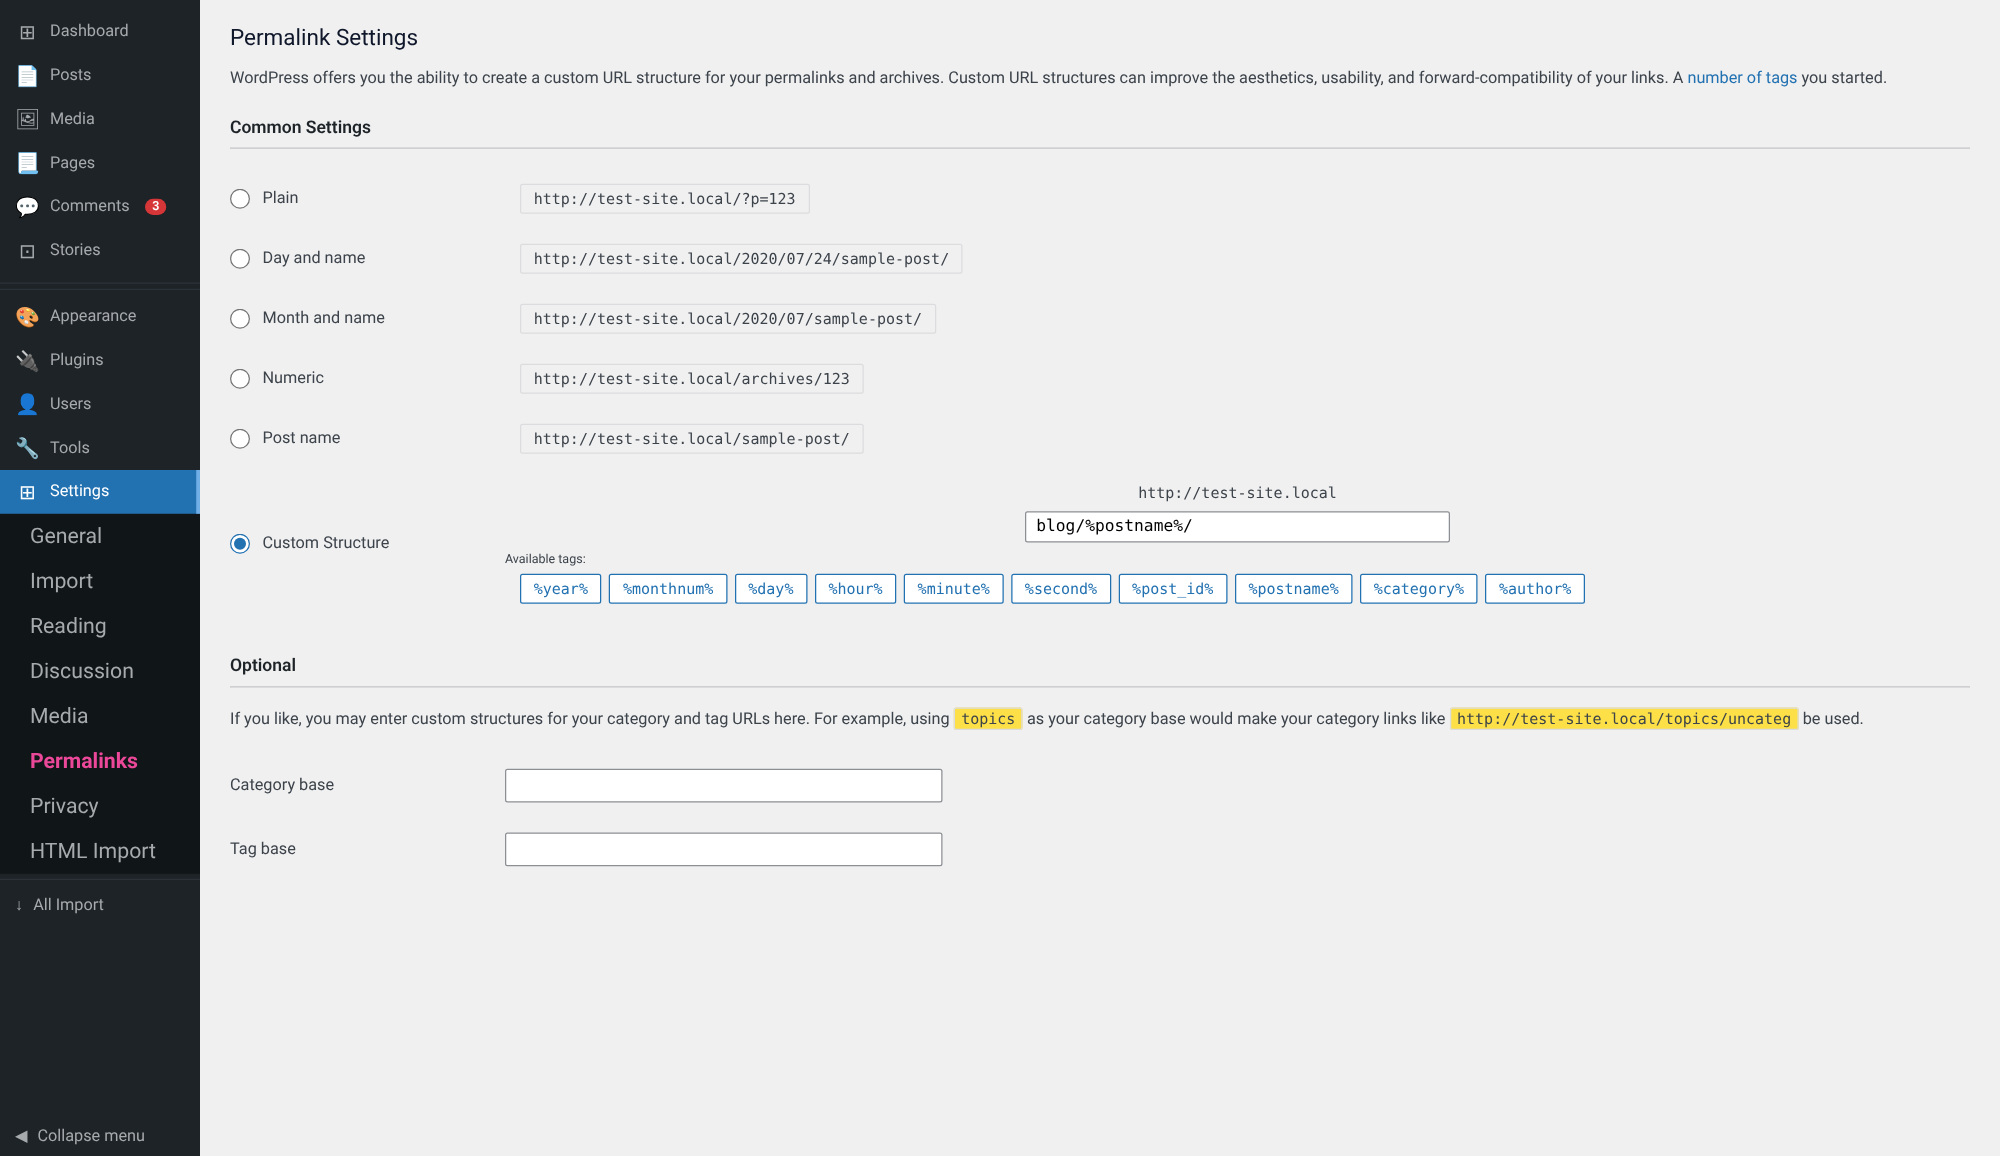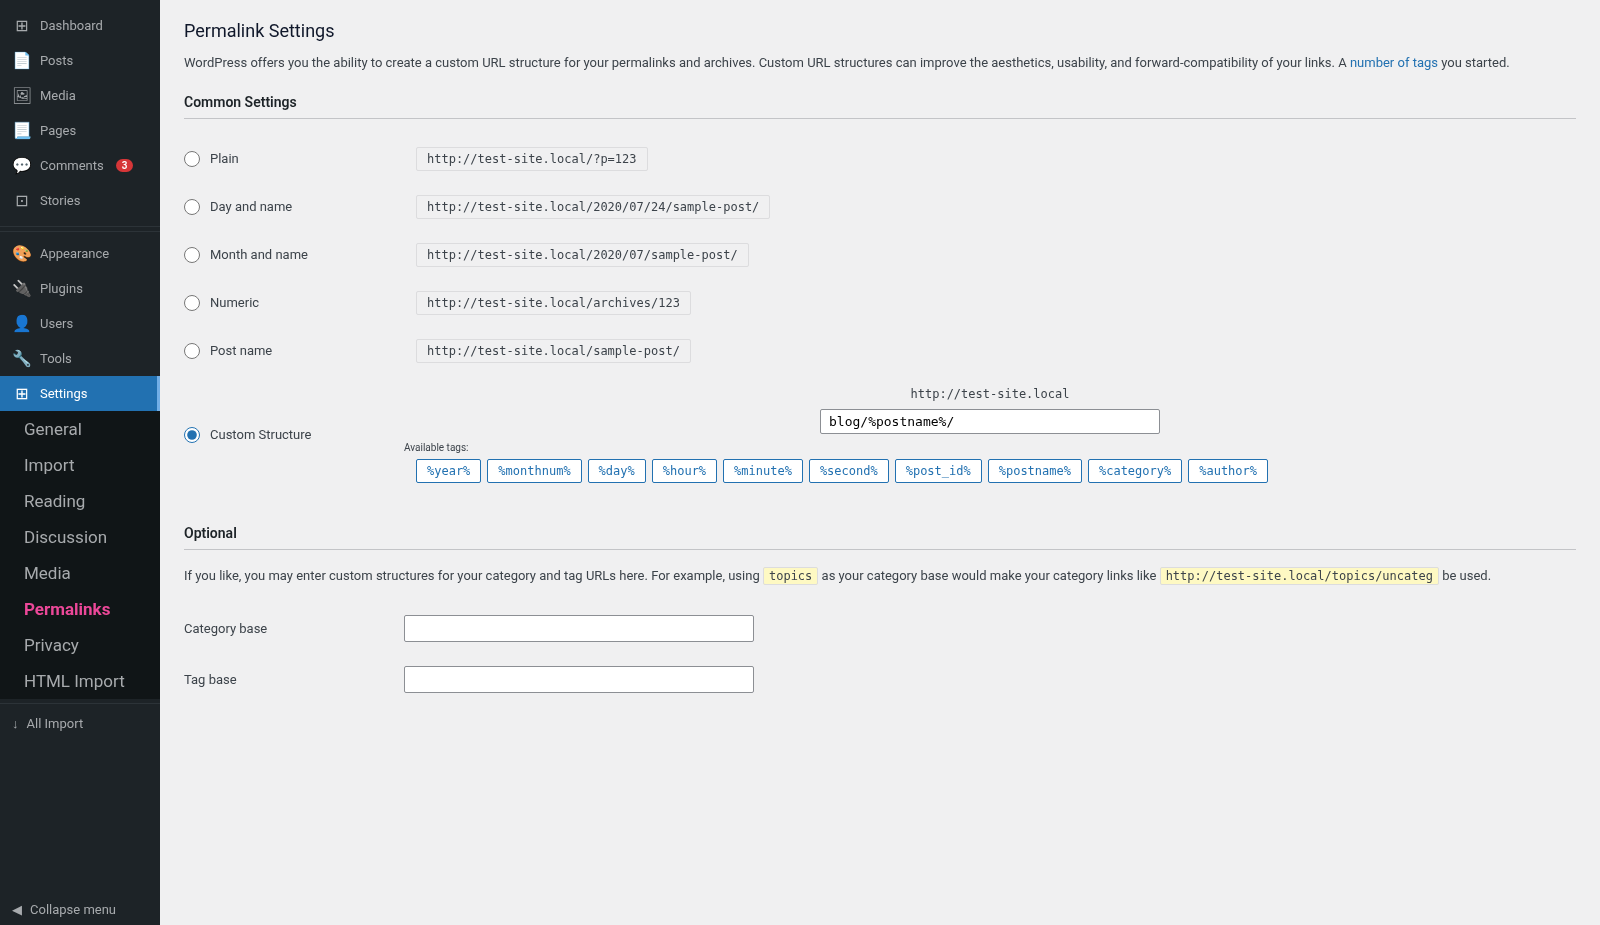--- a/index.html
+++ b/index.html
@@ -142,21 +142,21 @@
       border-radius: 2px;
       padding: 4px 10px;
       font-size: 12px;
       cursor: pointer;
       font-family: monospace;
     }
 
     .optional-section { margin-top: 10px; }
     .optional-desc { font-size: 13px; color: #3c434a; margin-bottom: 16px; line-height: 1.6; max-width: 1400px; }
     .optional-desc code {
-      background: #fef9c3;
+      background: #fde047;
       border: 1px solid #dcdcde;
       padding: 1px 5px;
       border-radius: 2px;
       font-family: monospace;
       font-size: 12px;
     }
     .text-input {
       border: 1px solid #8c8f94;
       border-radius: 2px;
       padding: 5px 8px;

